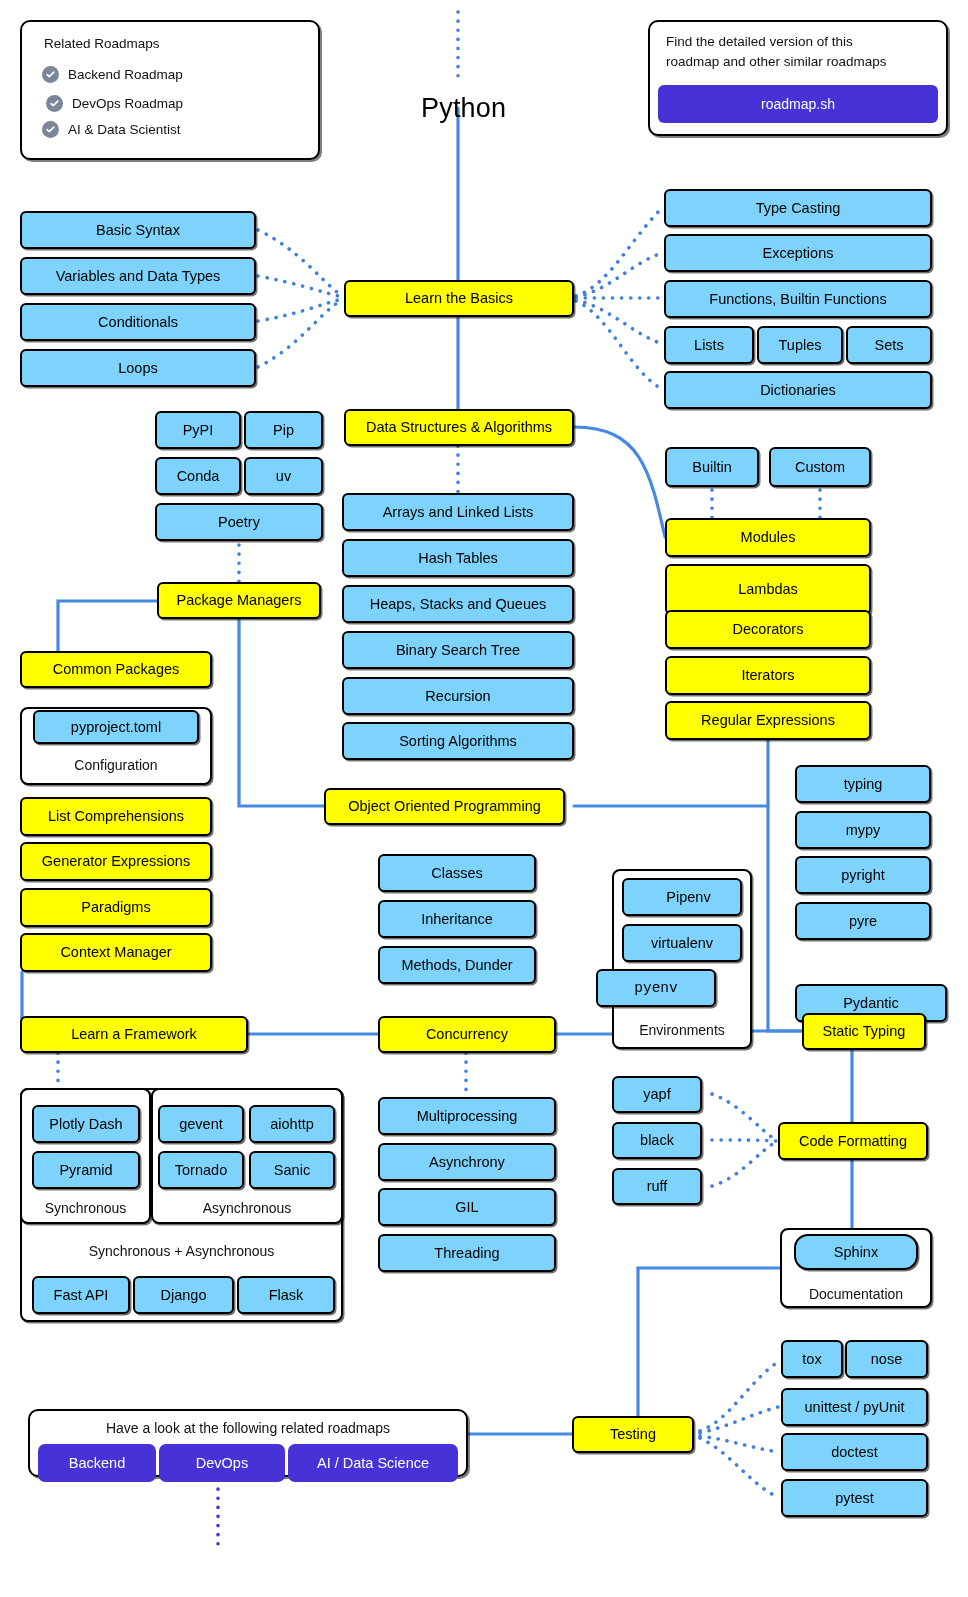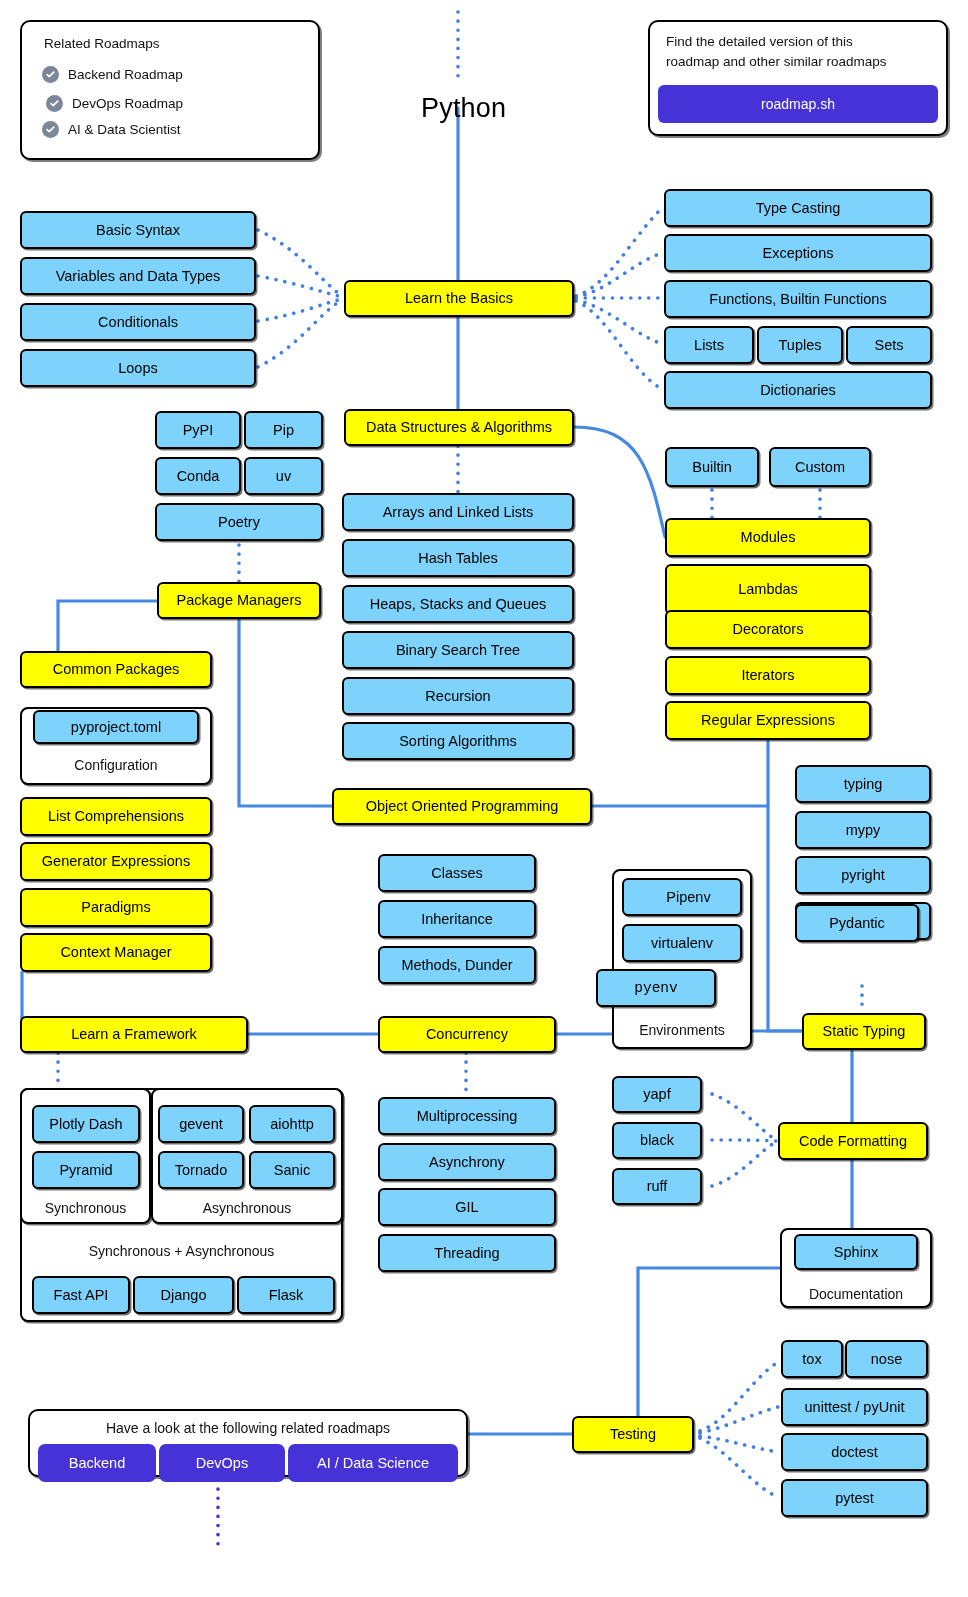--- a/index.html
+++ b/index.html
@@ -190,36 +190,36 @@
 
   <div class="group" style="left:20px;top:707px;width:192px;height:78px;"></div>
   <div class="node n-tan" style="left:33px;top:710px;width:166px;height:34px;">pyproject.toml</div>
   <div class="sub-note" style="left:20px;top:757px;width:192px;">Configuration</div>
 
   <div class="node n-yellow" style="left:20px;top:797px;width:192px;height:39px;">List Comprehensions</div>
   <div class="node n-yellow" style="left:20px;top:842px;width:192px;height:39px;text-align:right;">Generator Expressions</div>
   <div class="node n-yellow" style="left:20px;top:888px;width:192px;height:39px;">Paradigms</div>
   <div class="node n-yellow" style="left:20px;top:933px;width:192px;height:39px;">Context Manager</div>
 
-  <div class="node n-yellow" style="left:332px;top:788px;width:260px;height:37px;">Object Oriented Programming</div>
+  <div class="node n-yellow" style="left:324px;top:788px;width:241px;height:37px;">Object Oriented Programming</div>
   <div class="node n-tan" style="left:378px;top:854px;width:158px;height:38px;">Classes</div>
   <div class="node n-tan" style="left:378px;top:900px;width:158px;height:38px;">Inheritance</div>
   <div class="node n-tan" style="left:378px;top:946px;width:158px;height:38px;">Methods, Dunder</div>
 
   <div class="group" style="left:612px;top:869px;width:140px;height:180px;"></div>
   <div class="node n-tan" style="left:622px;top:878px;width:120px;height:38px;padding-left:17px;">Pipenv</div>
   <div class="node n-tan" style="left:622px;top:924px;width:120px;height:38px;">virtualenv</div>
   <div class="node n-tan" style="left:596px;top:969px;width:120px;height:38px;font-family:Liberation Mono, monospace;">pyenv</div>
   <div class="sub-note" style="left:612px;top:1022px;width:140px;">Environments</div>
 
   <div class="node n-tan" style="left:795px;top:765px;width:136px;height:38px;">typing</div>
   <div class="node n-tan" style="left:795px;top:811px;width:136px;height:38px;">mypy</div>
   <div class="node n-tan" style="left:795px;top:856px;width:136px;height:38px;">pyright</div>
   <div class="node n-tan" style="left:795px;top:902px;width:136px;height:38px;">pyre</div>
-  <div class="node n-tan" style="left:795px;top:904px;width:124px;height:38px;">Pydantic</div>
+  <div class="node n-tan" style="left:795px;top:984px;width:152px;height:38px;">Pydantic</div>
   <div class="node n-yellow" style="left:802px;top:1013px;width:124px;height:37px;">Static Typing</div>
 
   <div class="node n-yellow" style="left:20px;top:1016px;width:228px;height:37px;">Learn a Framework</div>
   <div class="node n-yellow" style="left:378px;top:1016px;width:178px;height:37px;">Concurrency</div>
 
   <div class="group" style="left:20px;top:1088px;width:323px;height:234px;"></div>
   <div class="group" style="left:20px;top:1088px;width:131px;height:136px;"></div>
   <div class="group" style="left:151px;top:1088px;width:192px;height:136px;"></div>
 
   <div class="node n-tan" style="left:32px;top:1105px;width:108px;height:38px;">Plotly Dash</div>
@@ -239,21 +239,21 @@
   <div class="node n-tan" style="left:378px;top:1143px;width:178px;height:38px;">Asynchrony</div>
   <div class="node n-tan" style="left:378px;top:1188px;width:178px;height:38px;">GIL</div>
   <div class="node n-tan" style="left:378px;top:1234px;width:178px;height:38px;">Threading</div>
 
   <div class="node n-tan" style="left:612px;top:1076px;width:90px;height:37px;">yapf</div>
   <div class="node n-tan" style="left:612px;top:1122px;width:90px;height:37px;">black</div>
   <div class="node n-tan" style="left:612px;top:1168px;width:90px;height:37px;">ruff</div>
   <div class="node n-yellow" style="left:778px;top:1122px;width:150px;height:38px;">Code Formatting</div>
 
   <div class="group" style="left:780px;top:1228px;width:152px;height:80px;"></div>
-  <div class="node n-tan" style="left:794px;top:1234px;width:124px;height:36px;">Sphinx</div>
+  <div class="node n-tan" style="left:794px;top:1234px;width:124px;height:36px;border-radius:14px;">Sphinx</div>
   <div class="sub-note" style="left:780px;top:1286px;width:152px;">Documentation</div>
 
   <div class="node n-yellow" style="left:572px;top:1416px;width:122px;height:37px;">Testing</div>
   <div class="node n-tan" style="left:781px;top:1340px;width:62px;height:38px;">tox</div>
   <div class="node n-tan" style="left:845px;top:1340px;width:83px;height:38px;">nose</div>
   <div class="node n-tan" style="left:781px;top:1388px;width:147px;height:38px;">unittest / pyUnit</div>
   <div class="node n-tan" style="left:781px;top:1433px;width:147px;height:38px;">doctest</div>
   <div class="node n-tan" style="left:781px;top:1479px;width:147px;height:38px;">pytest</div>
 
   <div class="panel" style="left:28px;top:1409px;width:440px;height:68px;"></div>

